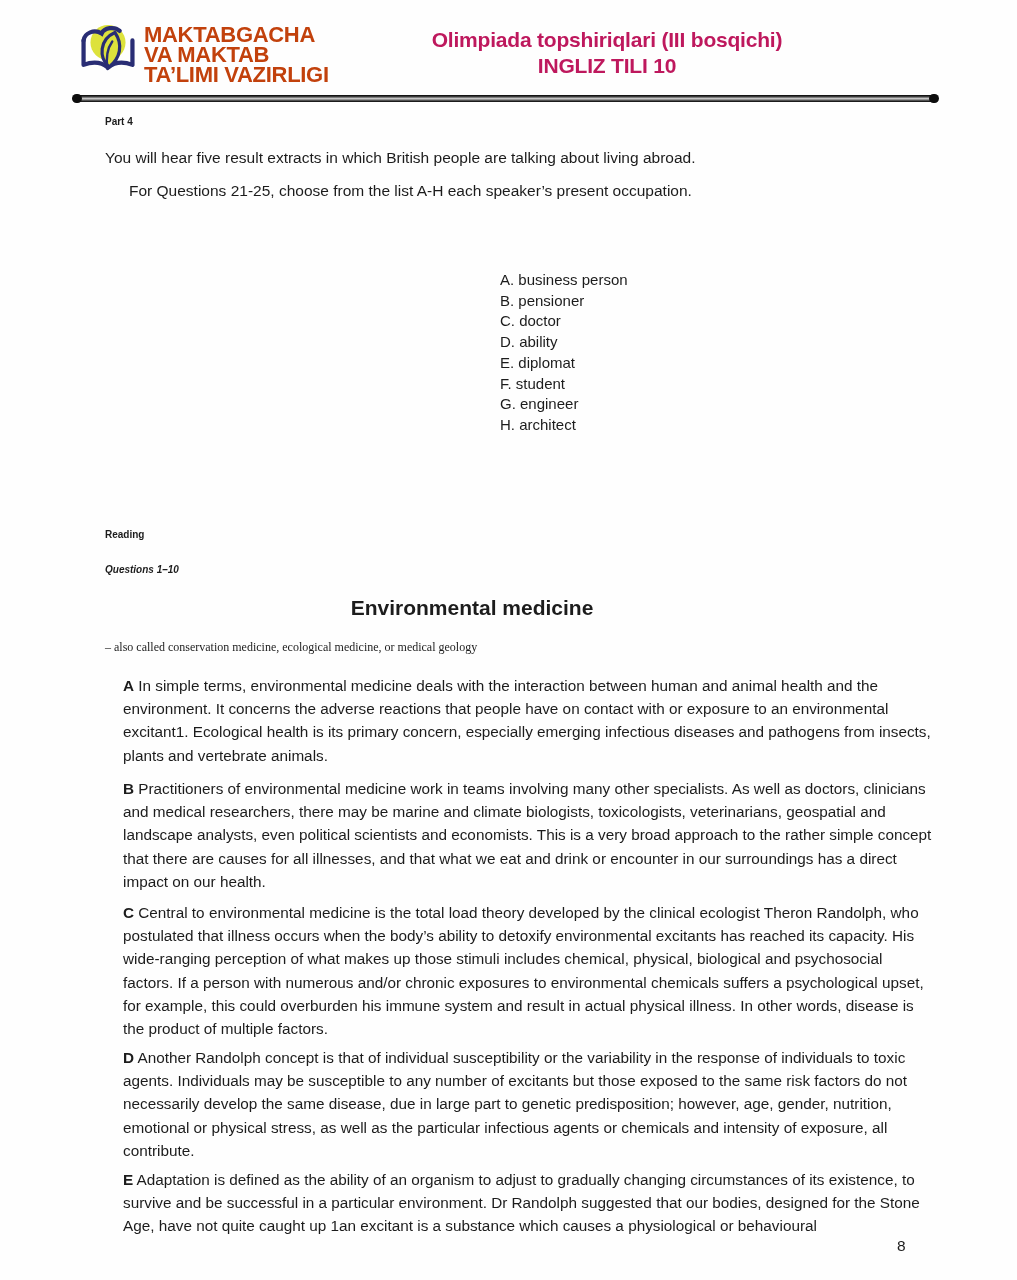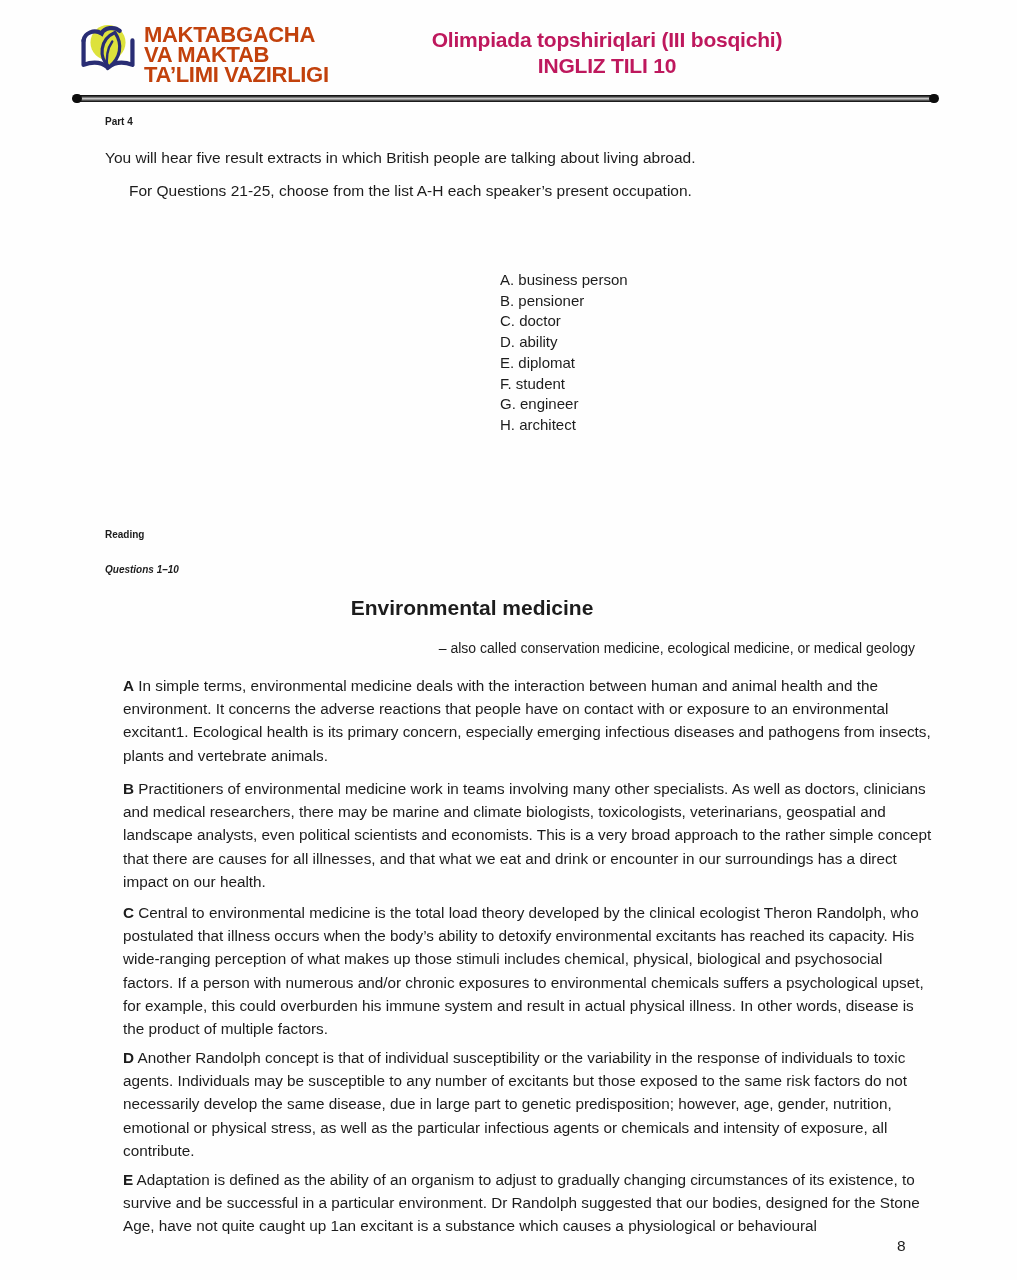--- a/index.html
+++ b/index.html
@@ -45,22 +45,23 @@
   .speaker-item{font-size:15.5px;font-weight:bold;line-height:23px;margin-bottom:18.5px;white-space:nowrap;}
   .options{position:absolute;left:500px;top:270px;}
   .option-item{font-size:15px;line-height:20.7px;white-space:nowrap;}
   #reading-heading{top:529px;}
   #questions-range{top:564px;font-style:italic;}
   .article-title{
     position:absolute;left:105px;top:596px;width:810px;text-align:center;
     font-size:21px;font-weight:bold;transform:translateX(-38px);
   }
   .article-subtitle{
-    position:absolute;left:105px;top:640px;width:810px;text-align:right;
-    font-size:14px;
+    position:absolute;left:105px;top:640px;width:810px;text-align:left;
+    font-size:12px;
+    font-family:Liberation Serif, serif;
   }
   .para{
     position:absolute;left:105px;width:812px;
     font-size:15.3px;line-height:23.2px;text-align:left;margin-left:18px;
   }
   .para b{font-weight:bold;}
   #para-a{top:674px;}
   #para-b{top:777px;}
   #para-c{top:901px;}
   #para-d{top:1046px;}

